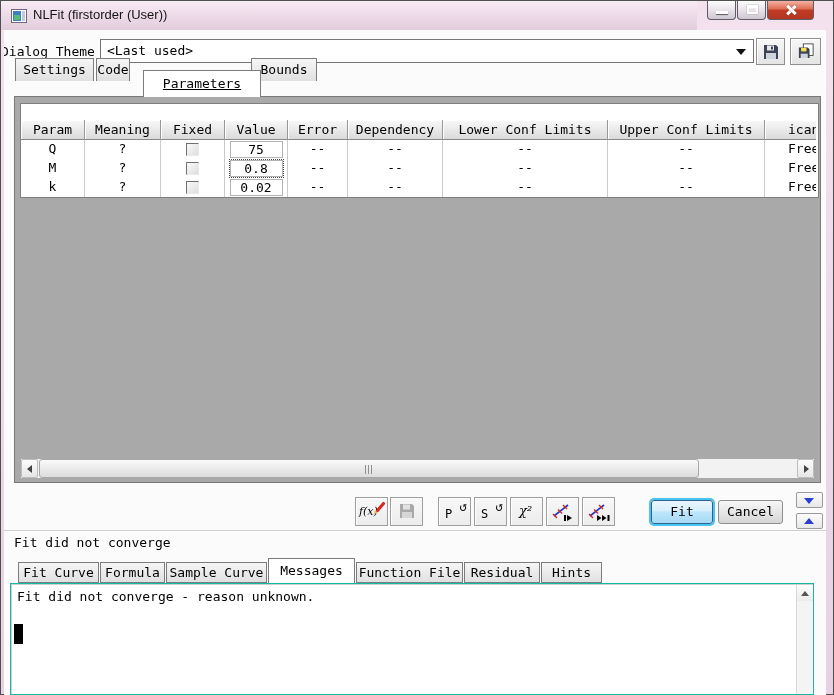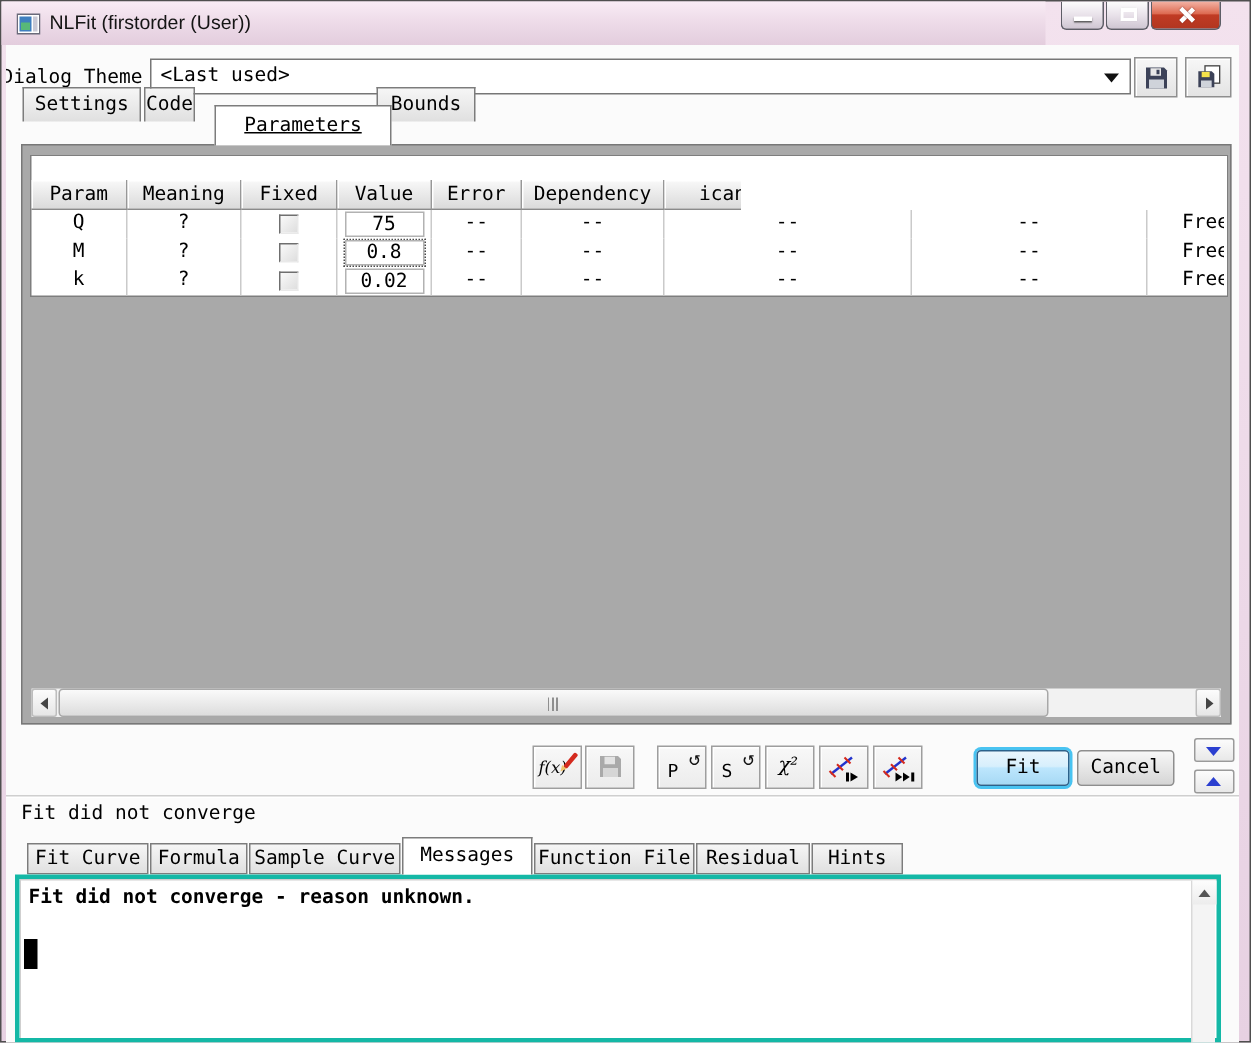--- a/index.html
+++ b/index.html
@@ -112,21 +112,21 @@
   
   .btab { position:absolute; border:1px solid #7c7c7c; text-align:center;
     background:linear-gradient(#f6f6f6,#e0e0e0); height:21px; line-height:20px; top:532px; }
   .btab.active { background:#fff; height:25px; top:528px; line-height:23px; border-bottom:none; z-index:5; }
   .bt0{left:14px;width:81px;} .bt1{left:96px;width:65px;} .bt2{left:162px;width:101px;}
   .bt3{left:264px;width:87px;} .bt4{left:352px;width:107px;} .bt5{left:460px;width:76px;}
   .bt6{left:537px;width:61px;}
 
   
   .msgbox { position:absolute; left:6px; top:553px; width:804px; height:112px; background:#fff;
-    border:3px solid #14b8a6; box-shadow:inset 1px 1px 0 #cfcfcf;font-weight:bold; }
+    border:1px solid #14b8a6; box-shadow:inset 1px 1px 0 #cfcfcf; }
   .msg-text { position:absolute; left:6px; top:5px; white-space:pre; }
   .caret { position:absolute; left:3px; top:40px; width:9px; height:20px; background:#000; }
   .vscroll { position:absolute; right:1px; top:1px; width:16px; height:109px; background:#f4f4f4; border-left:1px solid #d9d9d9; }
   .vup { position:absolute; left:0; top:0; width:16px; height:16px; background:linear-gradient(#fdfdfd,#ececec); }
   .vtri-up { position:absolute; left:4px; top:6px; width:0; height:0; border-left:4px solid transparent; border-right:4px solid transparent; border-bottom:5px solid #555; }
 </style>
 </head>
 <body>
 
 <div class="frame">
@@ -181,20 +181,22 @@
 
     <div class="panel">
       <div class="ptable">
         <div class="prow hrow">
           <div class="pcell c0">Param</div>
           <div class="pcell c1">Meaning</div>
           <div class="pcell c2">Fixed</div>
           <div class="pcell c3">Value</div>
           <div class="pcell c4">Error</div>
           <div class="pcell c5">Dependency</div>
+          <div class="pcell c6">Lower Conf Limits</div>
+          <div class="pcell c7">Upper Conf Limits</div>
           <div class="pcell c8">icant</div>
         </div>
 
         <div class="prow drow">
           <div class="pcell c0">Q</div>
           <div class="pcell c1">?</div>
           <div class="pcell c2">
               <div class="chk"></div>
             </div>
           <div class="pcell c3">

